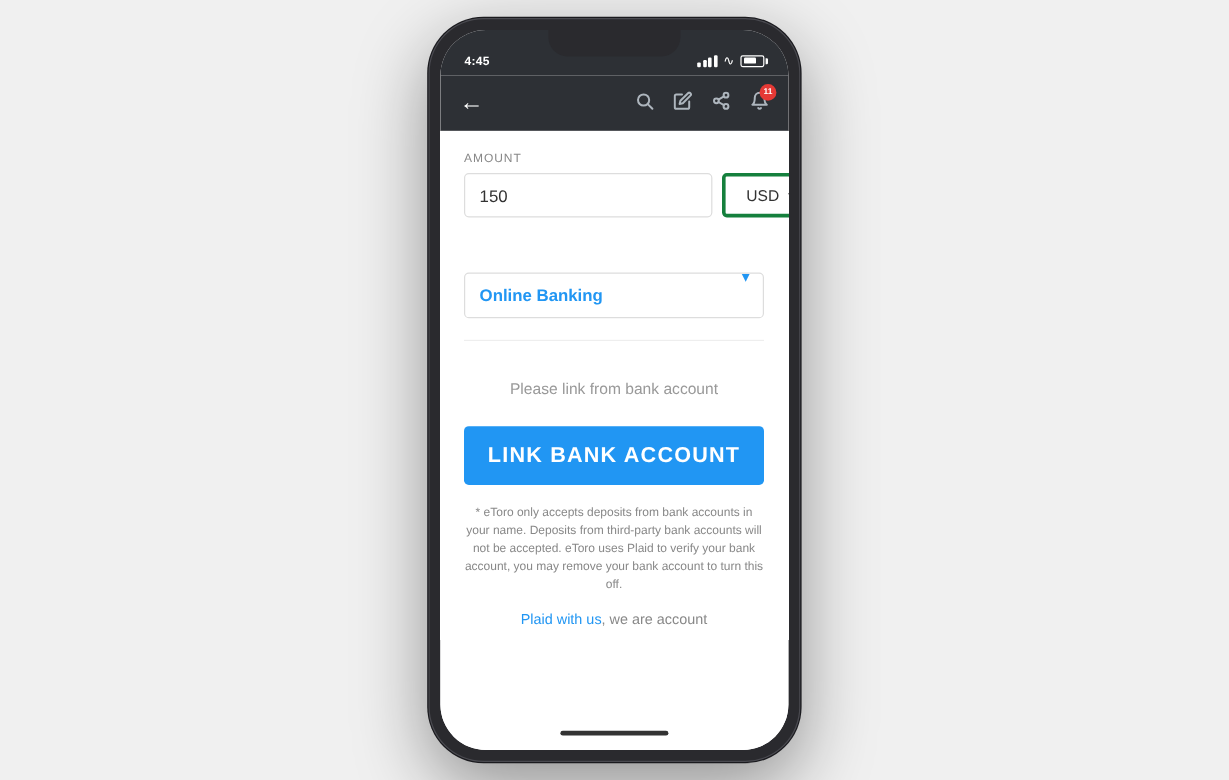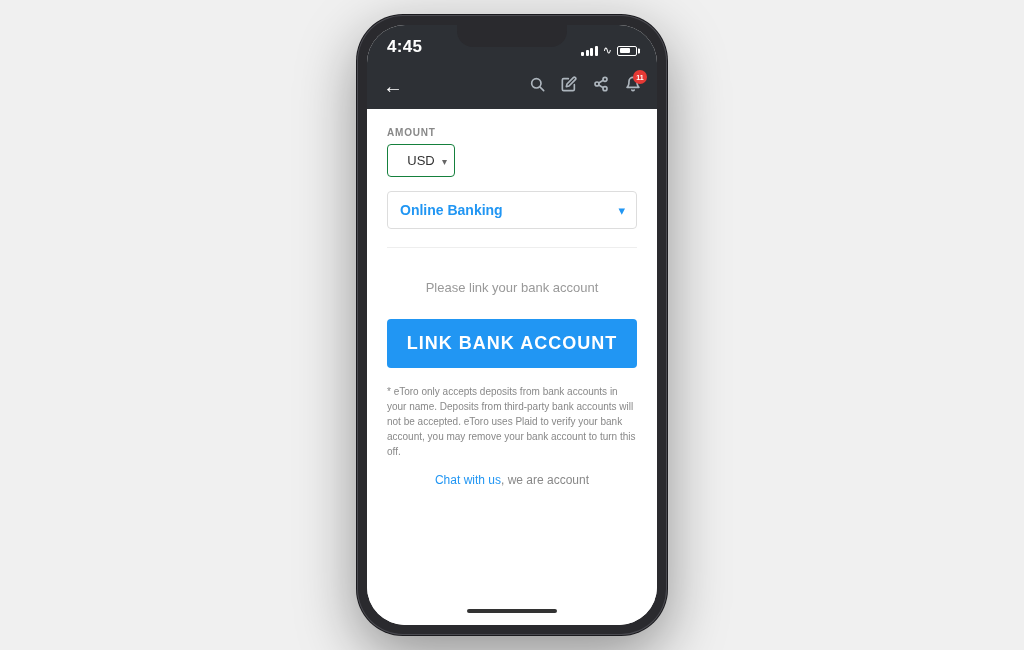--- a/index.html
+++ b/index.html
@@ -57,21 +57,21 @@
       height: 38px;
       display: flex;
       align-items: flex-end;
       justify-content: space-between;
       padding: 0 20px 6px;
       flex-shrink: 0;
     }
 
     .status-time {
       color: #fff;
-      font-size: 17px;
+      font-size: 10px;
       font-weight: 600;
       letter-spacing: 0.3px;
     }
 
     .status-icons {
       display: flex;
       align-items: center;
       gap: 5px;
     }
 
@@ -180,21 +180,21 @@
       background: #fff;
       padding: 18px 20px;
       overflow-y: auto;
       display: flex;
       flex-direction: column;
       gap: 14px;
     }
 
     .field-label {
       font-size: 10px;
-      font-weight: 700;
+      font-weight: 400;
       color: #888;
       letter-spacing: 0.8px;
       text-transform: uppercase;
       margin-bottom: 6px;
     }
 
     .amount-row {
       display: flex;
       gap: 8px;
     }
@@ -204,21 +204,21 @@
       border: 1px solid #ddd;
       border-radius: 4px;
       padding: 8px 12px;
       font-size: 14px;
       color: #333;
       outline: none;
     }
 
     .currency-select {
       width: 68px;
-      border: 1px solid #15803d;
+      border: 3px solid #15803d;
       border-radius: 4px;
       padding: 8px 8px;
       font-size: 13px;
       color: #333;
       background: #fff;
       appearance: none;
       -webkit-appearance: none;
       text-align: center;
       cursor: pointer;
       position: relative;
@@ -245,20 +245,21 @@
       border: 1px solid #ddd;
       border-radius: 4px;
       padding: 10px 12px;
       font-size: 14px;
       color: #2196f3;
       font-weight: 600;
       background: #fff;
       appearance: none;
       -webkit-appearance: none;
       cursor: pointer;
+      margin-top: 32px;
     }
 
     .payment-method-wrapper {
       position: relative;
     }
 
     .payment-method-wrapper::after {
       content: '▾';
       position: absolute;
       right: 12px;
@@ -294,20 +295,21 @@
       letter-spacing: 1px;
       text-transform: uppercase;
       cursor: pointer;
     }
 
     .disclaimer {
       font-size: 10px;
       color: #888;
       line-height: 1.5;
       margin-top: 2px;
+      text-align: center;
     }
 
     .chat-line {
       font-size: 12px;
       color: #888;
       text-align: center;
     }
 
     .chat-link {
       color: #2196f3;
@@ -388,20 +390,21 @@
           <span class="notification-badge">11</span>
         </span>
       </div>
     </div>
 
     <div class="content">
 
       <div>
         <div class="field-label">AMOUNT</div>
         <div class="amount-row">
+          <input class="amount-input" type="text" value="150" style="">
           <div class="currency-wrapper">
             <select class="currency-select">
               <option>USD</option>
               <option>EUR</option>
               <option>GBP</option>
             </select>
           </div>
         </div>
       </div>
 
@@ -410,28 +413,28 @@
           <select class="payment-method-select">
             <option>Online Banking</option>
             <option>Credit Card</option>
             <option>PayPal</option>
           </select>
         </div>
       </div>
 
       <div class="divider"></div>
 
-      <div class="link-bank-prompt">Please link your bank account</div>
+      <div class="link-bank-prompt">Please link from bank account</div>
 
       <button class="link-bank-btn">LINK BANK ACCOUNT</button>
 
       <div class="disclaimer">* eToro only accepts deposits from bank accounts in your name. Deposits from third-party bank accounts will not be accepted. eToro uses Plaid to verify your bank account, you may remove your bank account to turn this off.</div>
 
       <div class="chat-line">
-        <a class="chat-link" href="#">Chat with us</a><span>, we are account</span>
+        <a class="chat-link" href="#">Plaid with us</a><span>, we are account</span>
       </div>
 
     </div>
 
     <div class="home-indicator">
       <div class="home-bar"></div>
     </div>
 
   </div>
 </div>

